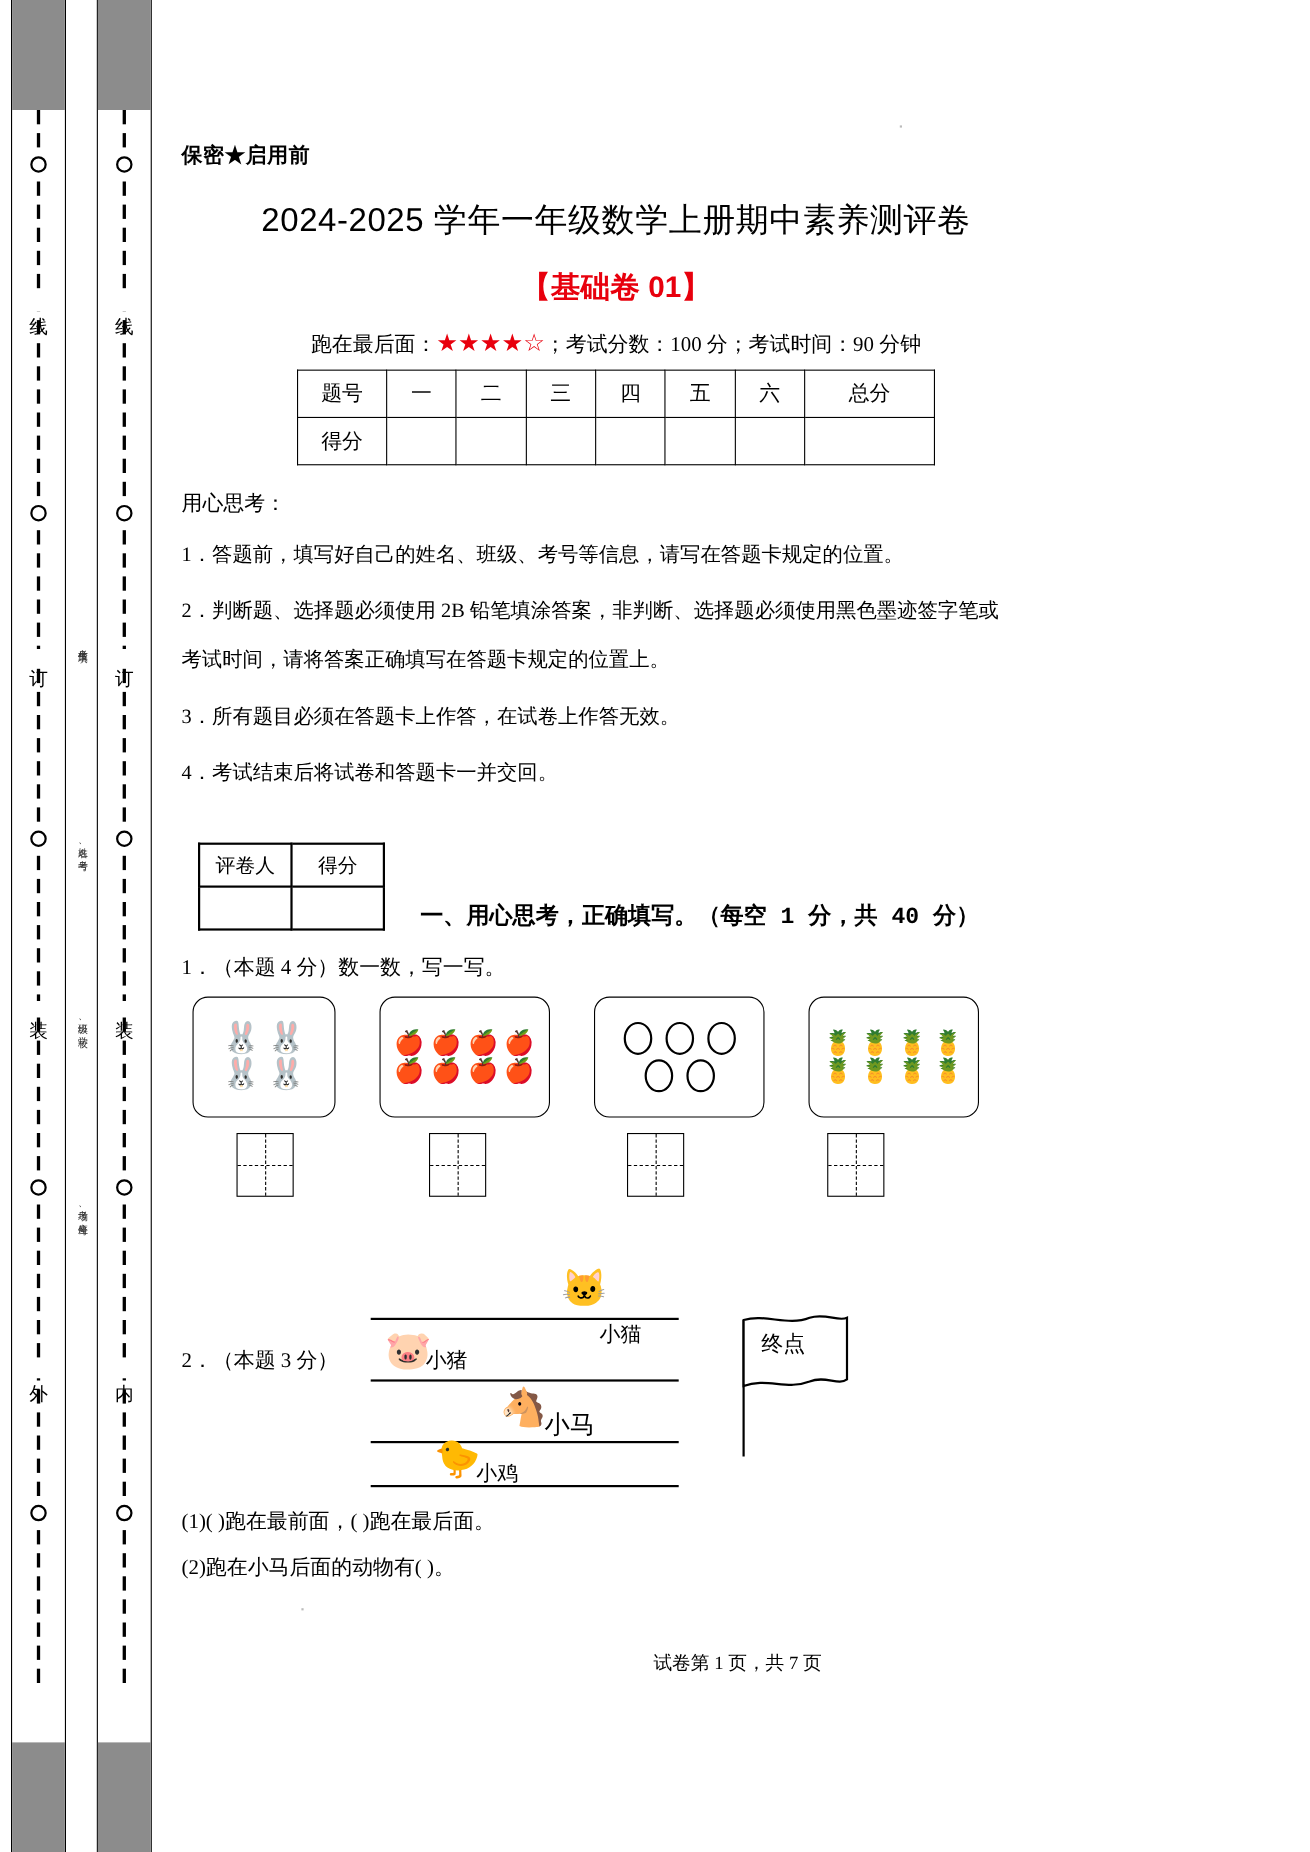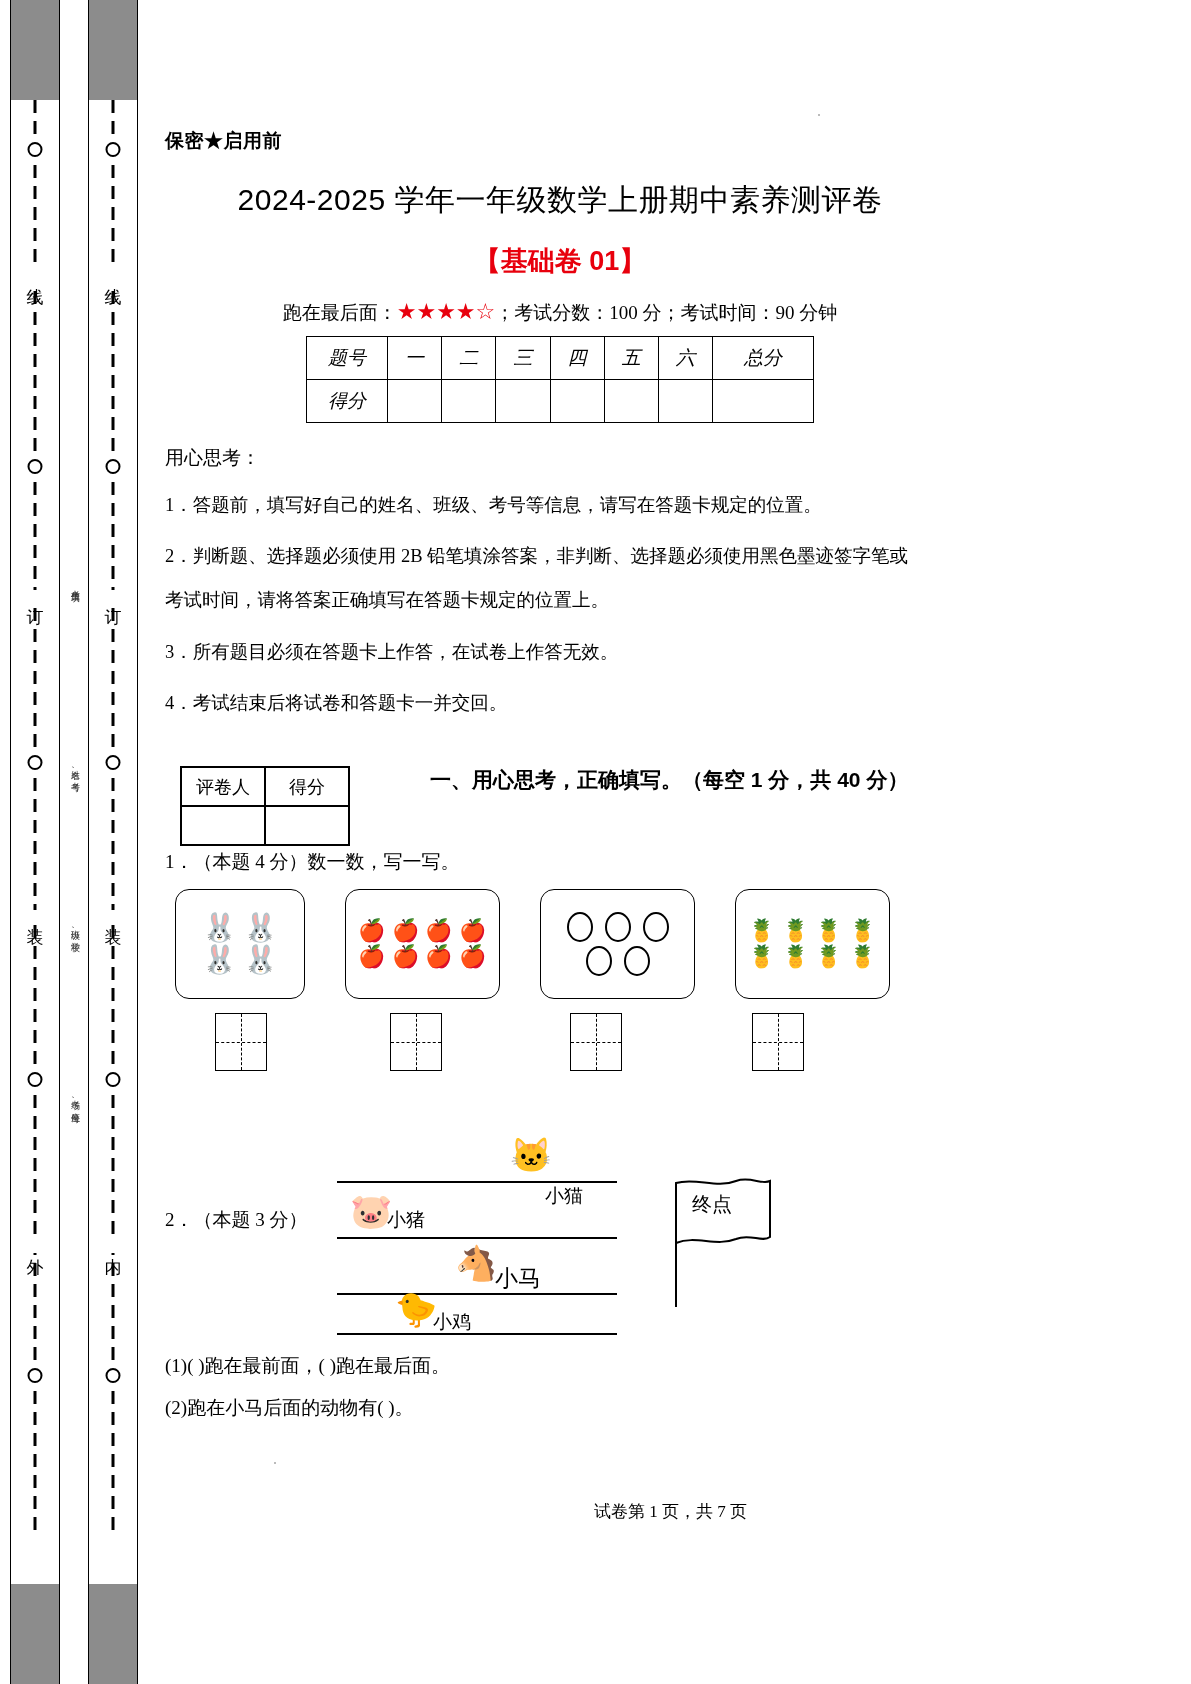--- a/index.html
+++ b/index.html
@@ -125,22 +125,21 @@
     text-align: center;
     font-size: 19px;
     white-space: nowrap;
   }
   .stars { color: #e8000d; letter-spacing: 0px; font-size: 22px; }
 
   
   table.score-table {
     margin: 10px auto 0 auto;
     border-collapse: collapse;
-    width: 508px;
-    font-style: italic;
+    width: 580px;
   }
   table.score-table td {
     border: 1px solid #000;
     height: 40px;
     text-align: center;
     font-size: 19px;
   }
   table.score-table td.lbl { width: 78px; }
 
   .notice-head {
@@ -151,43 +150,42 @@
     margin-top: 17px;
     font-size: 18.5px;
     line-height: 1.85;
   }
   .red { color: #e8000d; }
 
   
   .section-row {
     margin-top: 46px;
     display: flex;
-    align-items: flex-start;
-    gap: 48px;
+    align-items: flex-end;
   }
   table.grader {
     border-collapse: collapse;
     margin-left: 15px;
   }
   table.grader td {
     border: 2px solid #000;
     width: 80px;
     height: 35px;
     text-align: center;
     font-size: 18px;
   }
   .section-title {
     margin-left: 32px;
     font-size: 21px;
     font-weight: bold;
-    font-family: Liberation Sans, sans-serif;
+    font-family: Liberation Mono, monospace;
   }
 
   .q-line {
-    margin-top: 3px;
+    margin-top: 20px;
     font-size: 19px;
   }
 
   
   .count-row {
     margin-top: 14px;
     display: flex;
     gap: 40px;
     padding-left: 10px;
   }

